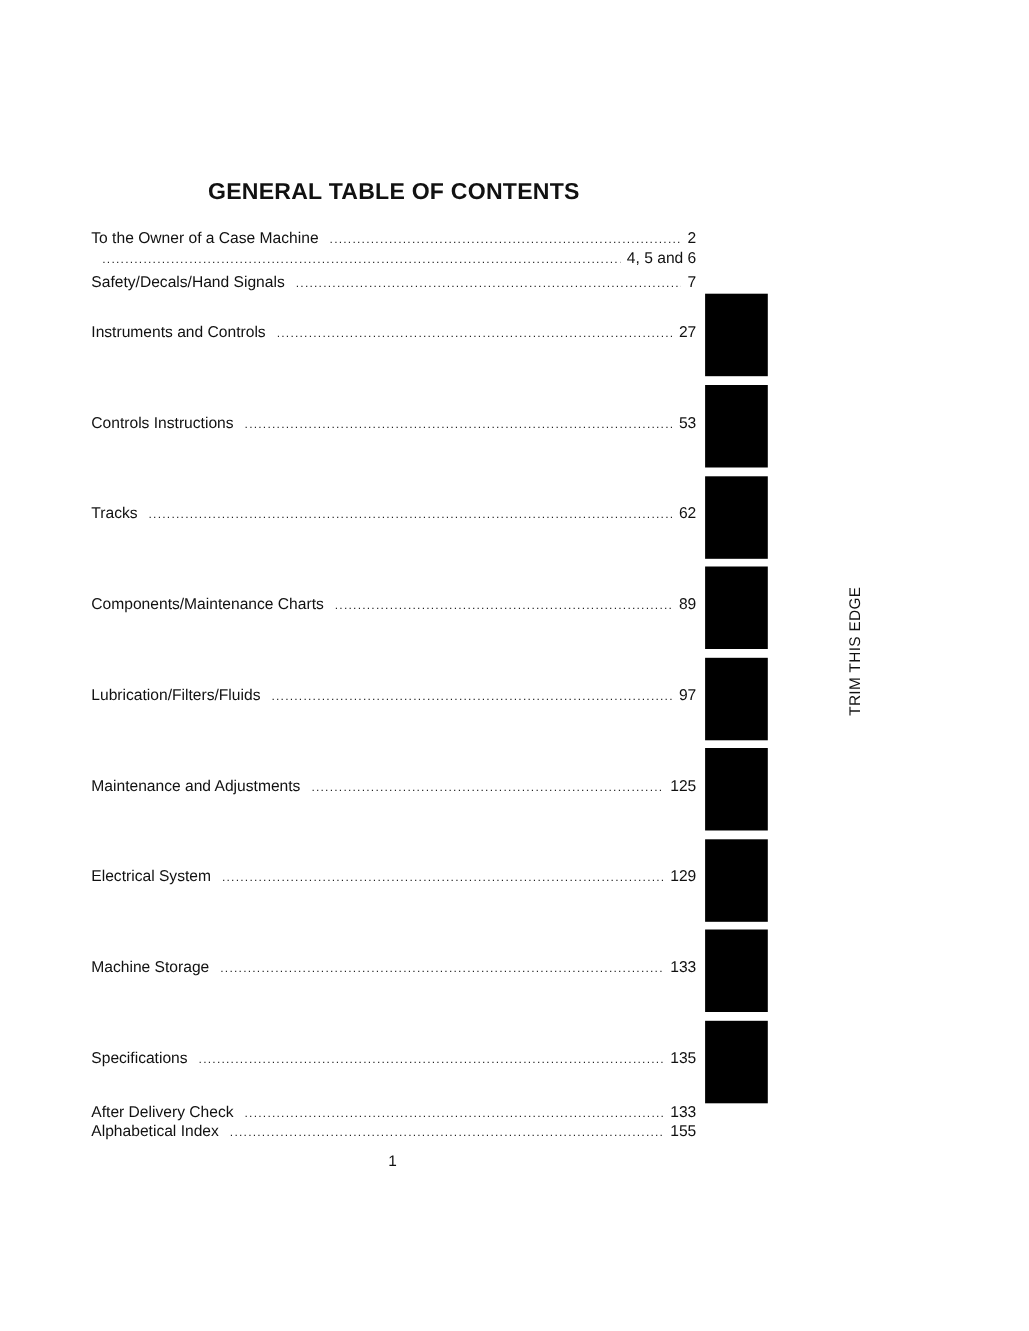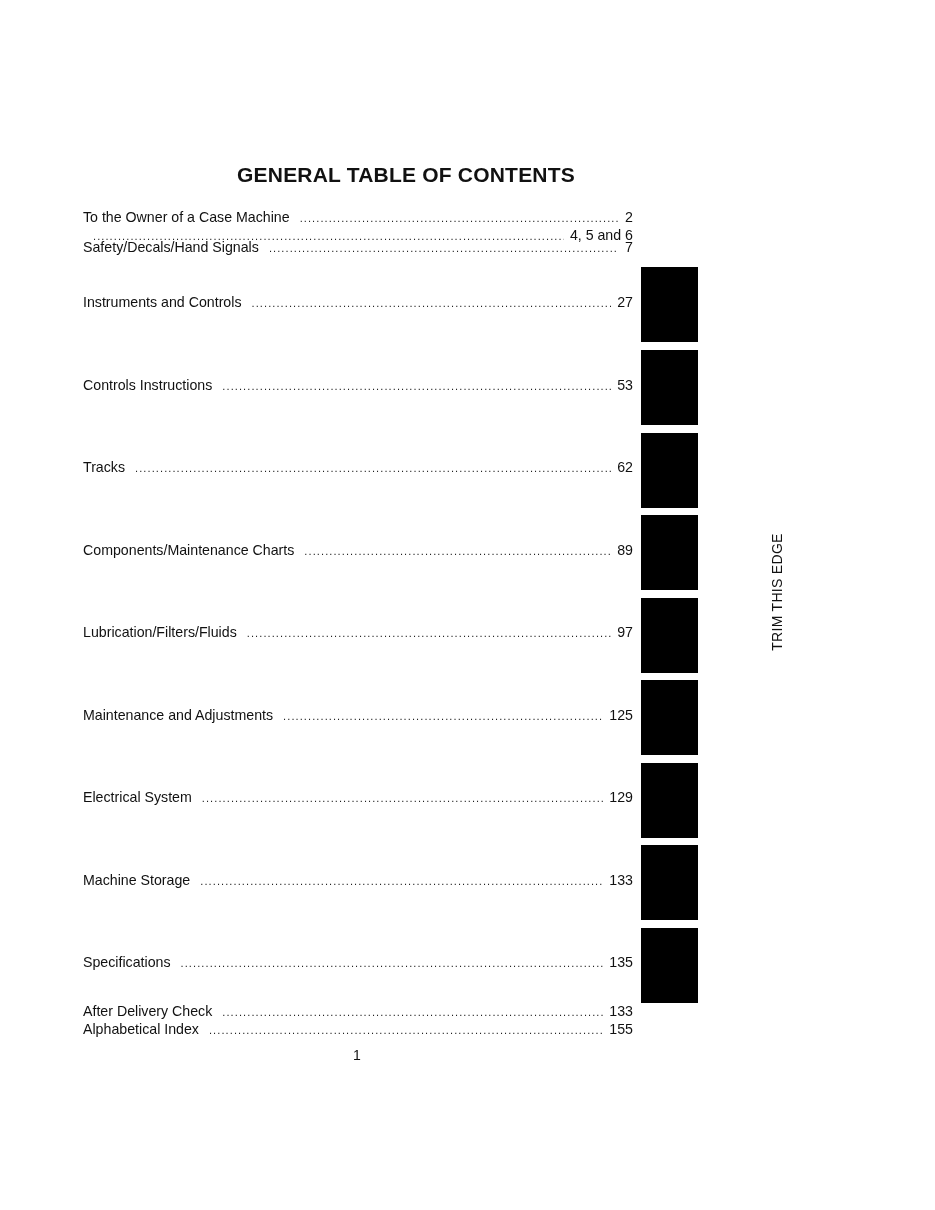--- a/index.html
+++ b/index.html
@@ -1,19 +1,19 @@
 <!DOCTYPE html>
 <html><head>
 <meta charset="utf-8">
 <style>
   html, body { margin:0; padding:0; background:#fff; }
   body { width:935px; height:1210px; position:relative; overflow:hidden;
          font-family:"Liberation Sans", sans-serif; color:#111; }
   .title { position:absolute; left:0; width:716px; top:163px; text-align:center;
-           font-weight:bold; font-size:21px; letter-spacing:0.2px;padding-left:48px; }
+           font-weight:bold; font-size:21px; letter-spacing:0.2px; }
   .row { position:absolute; left:83px; width:550px; height:18px; display:flex;
          align-items:baseline; font-size:14.2px; white-space:nowrap; }
   .row .lbl { flex:0 0 auto; }
   .row .dots { flex:1 1 auto; overflow:hidden; margin:0 6px 0 10px; font-size:11px;
                letter-spacing:1.1px; color:#222; }
   .row .dots::before { content:"................................................................................................................................................................................................"; }
   .row .pg { flex:0 0 auto; text-align:right; }
   .tab { position:absolute; left:641px; width:57px; height:75px; background:#000; }
   .trim { position:absolute; left:777px; top:592px; transform:translate(-50%,-50%) rotate(-90deg);
           font-size:14px; white-space:nowrap; letter-spacing:0.3px; }
@@ -26,21 +26,21 @@
 
 <div class="row" style="top:209px">
   <span class="lbl">To the Owner of a Case Machine</span>
   <span class="dots"></span>
   <span class="pg">2</span>
 </div>
 <div class="row" style="top:227px">
   <span class="dots"></span>
   <span class="pg">4, 5 and 6</span>
 </div>
-<div class="row" style="top:239px">
+<div class="row" style="top:249px">
   <span class="lbl">Safety/Decals/Hand Signals</span>
   <span class="dots"></span>
   <span class="pg">7</span>
 </div>
 
 <div class="row" style="top:294px">
   <span class="lbl">Instruments and Controls</span>
   <span class="dots"></span>
   <span class="pg">27</span>
 </div>

